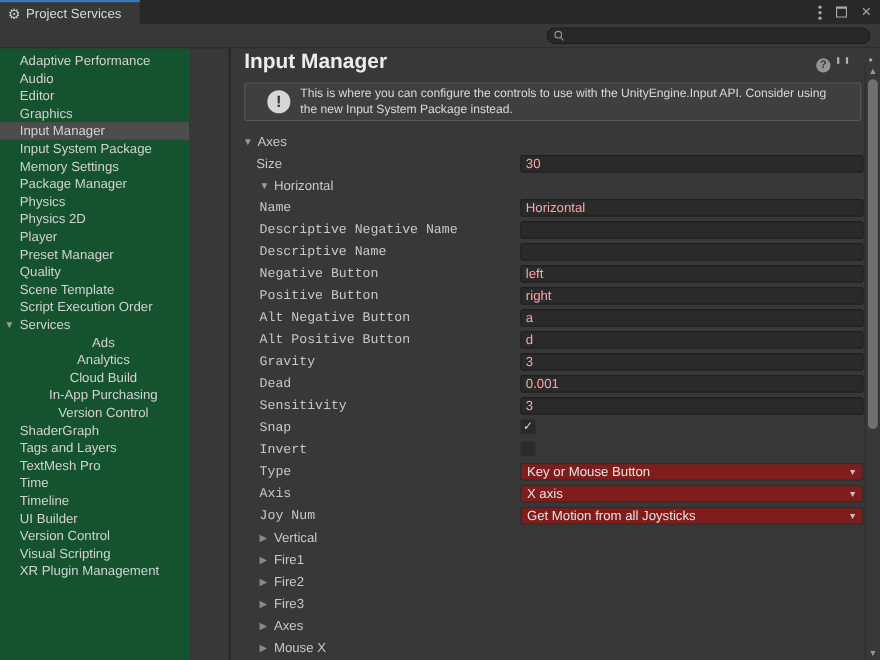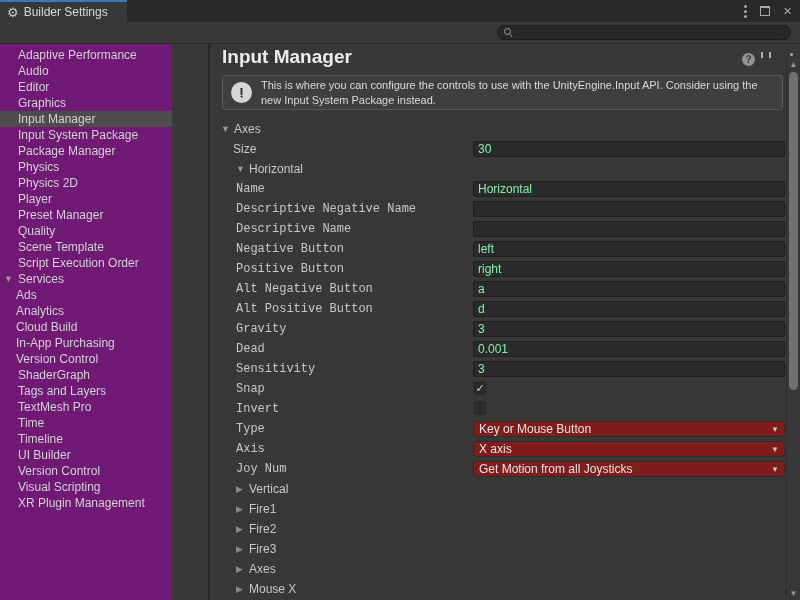--- a/index.html
+++ b/index.html
@@ -32,44 +32,44 @@
     display:flex; align-items:center; padding-left:6px;
   }
   .mag-icon { position:relative; width:9px; height:9px; flex:0 0 auto; }
   .mag-icon::before { content:""; position:absolute; top:0; left:0; width:5px; height:5px;
     border:1px solid #9a9a9a; border-radius:50%; }
   .mag-icon::after { content:""; position:absolute; left:6px; top:6px; width:3px; height:1px;
     background:#9a9a9a; transform:rotate(45deg); transform-origin:left center; }
   .search-value { font-size:11px; color:#cfcfcf; padding-left:4px; }
 
   
-  .sidebar { position:absolute; top:44px; left:0; width:172px; bottom:0; background:#701a75; padding-top:3px; overflow:hidden; }
+  .sidebar { position:absolute; top:44px; left:0; width:172px; bottom:0; background:#14532d; padding-top:3px; overflow:hidden; }
   .side-item { position:relative; height:16px; line-height:16px; font-size:12px; color:#d2d2d2;
     padding-left:18px; white-space:nowrap; cursor:default; }
-  .side-item.level1 { padding-left:16px; }
+  .side-item.level1 { padding-left:16px;text-align:center; }
   .side-item.selected { background:#4D4D4D; }
   .side-item .tri { position:absolute; left:4px; top:0; font-size:9px; color:#9a9a9a; line-height:16px; }
   .vdivider { position:absolute; top:44px; left:208px; width:2px; bottom:0; background:#272727; }
 
   
   .main { position:absolute; top:44px; left:210px; right:0; bottom:0; background:#383838; }
   .panel-title { position:absolute; left:12px; top:2px; font-size:19px; font-weight:bold; color:#ededed; }
   .header-icons { position:absolute; right:7px; top:9px; display:flex; align-items:center; gap:11px; }
   .help-icon { width:13px; height:13px; border-radius:50%; background:#949494; color:#383838;
     font-size:10px; font-weight:bold; text-align:center; line-height:13px; }
   .presets-icon { position:relative; width:13px; height:11px; }
   .presets-icon .pline { position:relative; width:13px; height:2px; background:#b0b0b0; margin:2px 0 3px 0; }
   .presets-icon .pline::after { content:""; position:absolute; top:-2px; width:2px; height:6px; background:#b0b0b0; }
   .presets-icon .pline.p1::after { right:3px; }
   .presets-icon .pline.p2::after { left:3px; }
 
   .helpbox {
     position:absolute; left:12px; right:17px; top:31px; height:35px;
     background:#3f3f3f; border:1px solid #585858; border-radius:3px;
-    display:flex; align-items:center; gap:9px; padding:0 8px;
+    display:flex; align-items:center; gap:9px; padding:0 20px;
   }
   .info-icon { position:relative; width:21px; height:21px; flex:0 0 auto;
     background:#d6d6d6; border-radius:50%; }
   .info-icon::before { content:"!"; position:absolute; width:100%; text-align:center;
     color:#303030; font-size:15px; font-weight:bold; line-height:21px; }
   .info-icon::after { content:""; position:absolute; bottom:-3px; left:3px; width:0; height:0;
     border:4px solid transparent; border-top:5px solid #d6d6d6; }
   .helpbox-text { font-size:11px; line-height:1.3; color:#dadada; }
 
   
@@ -78,21 +78,21 @@
   .label, .fold { position:absolute; top:0; height:20px; line-height:20px; font-size:12px; color:#c8c8c8; white-space:nowrap; }
   .fold { display:flex; align-items:center; gap:4px; cursor:default; }
   .fold .tri { font-size:9px; color:#999; width:9px; }
   .fold .tri.closed { color:#8a8a8a; }
   .indent0 { left:11px; }
   .label.indent1 { left:23px; }
   .fold.indent1 { left:26px; }
   .label.indent2 { left:26px;font-family:Liberation Mono, monospace; }
   .control { position:absolute; left:263px; top:2px; width:312px; height:16px; }
   .textfield { background:#2a2a2a; border:1px solid #1f1f1f; border-radius:2px;
-    font-size:12px; color:#86efac; line-height:14px; padding:0 4px; overflow:hidden; white-space:nowrap; }
+    font-size:12px; color:#fca5a5; line-height:14px; padding:0 4px; overflow:hidden; white-space:nowrap; }
   .dropdown { background:#7f1d1d; border:1px solid #2c2c2c; border-radius:3px;
     font-size:12px; color:#e4e4e4; line-height:14px; padding:0 18px 0 5px; overflow:hidden; white-space:nowrap; }
   .dd-arrow { position:absolute; right:5px; top:3px; font-size:8px; color:#c4c4c4; line-height:10px; }
   .checkbox { width:14px; height:14px; background:#2a2a2a; border:1px solid #303030; border-radius:2px;
     color:#d8d8d8; font-size:11px; line-height:13px; text-align:center; }
 
   
   .scrollbar { position:absolute; right:0; top:14px; bottom:0; width:14px; background:#383838; border-left:1px solid #2e2e2e; }
   .sb-arrow { position:absolute; left:0; width:13px; text-align:center; font-size:8px; color:#9a9a9a; }
   .sb-up { top:2px; }
@@ -100,21 +100,21 @@
   .sb-thumb { position:absolute; left:2px; top:14px; width:9px; height:318px; background:#707070; border-radius:5px; }
 </style>
 </head>
 <body>
 
 <div id="window">
 
   <div class="tabbar">
     <div class="tab">
       <span class="gear-icon">⚙</span>
-      <span class="tab-label">Builder Settings</span>
+      <span class="tab-label">Project Services</span>
     </div>
     <div class="win-controls">
       <span class="kebab-icon"></span>
       <span class="max-icon"></span>
       <span class="close-icon">×</span>
     </div>
   </div>
 
   <div class="toolbar">
     <div class="searchbox">
@@ -123,20 +123,21 @@
     </div>
   </div>
 
   <div class="sidebar">
       <div class="side-item level0"><span>Adaptive Performance</span></div>
       <div class="side-item level0"><span>Audio</span></div>
       <div class="side-item level0"><span>Editor</span></div>
       <div class="side-item level0"><span>Graphics</span></div>
       <div class="side-item level0 selected"><span>Input Manager</span></div>
       <div class="side-item level0"><span>Input System Package</span></div>
+      <div class="side-item level0"><span>Memory Settings</span></div>
       <div class="side-item level0"><span>Package Manager</span></div>
       <div class="side-item level0"><span>Physics</span></div>
       <div class="side-item level0"><span>Physics 2D</span></div>
       <div class="side-item level0"><span>Player</span></div>
       <div class="side-item level0"><span>Preset Manager</span></div>
       <div class="side-item level0"><span>Quality</span></div>
       <div class="side-item level0"><span>Scene Template</span></div>
       <div class="side-item level0"><span>Script Execution Order</span></div>
       <div class="side-item level0"><span class="tri">▼</span><span>Services</span></div>
       <div class="side-item level1"><span>Ads</span></div>

